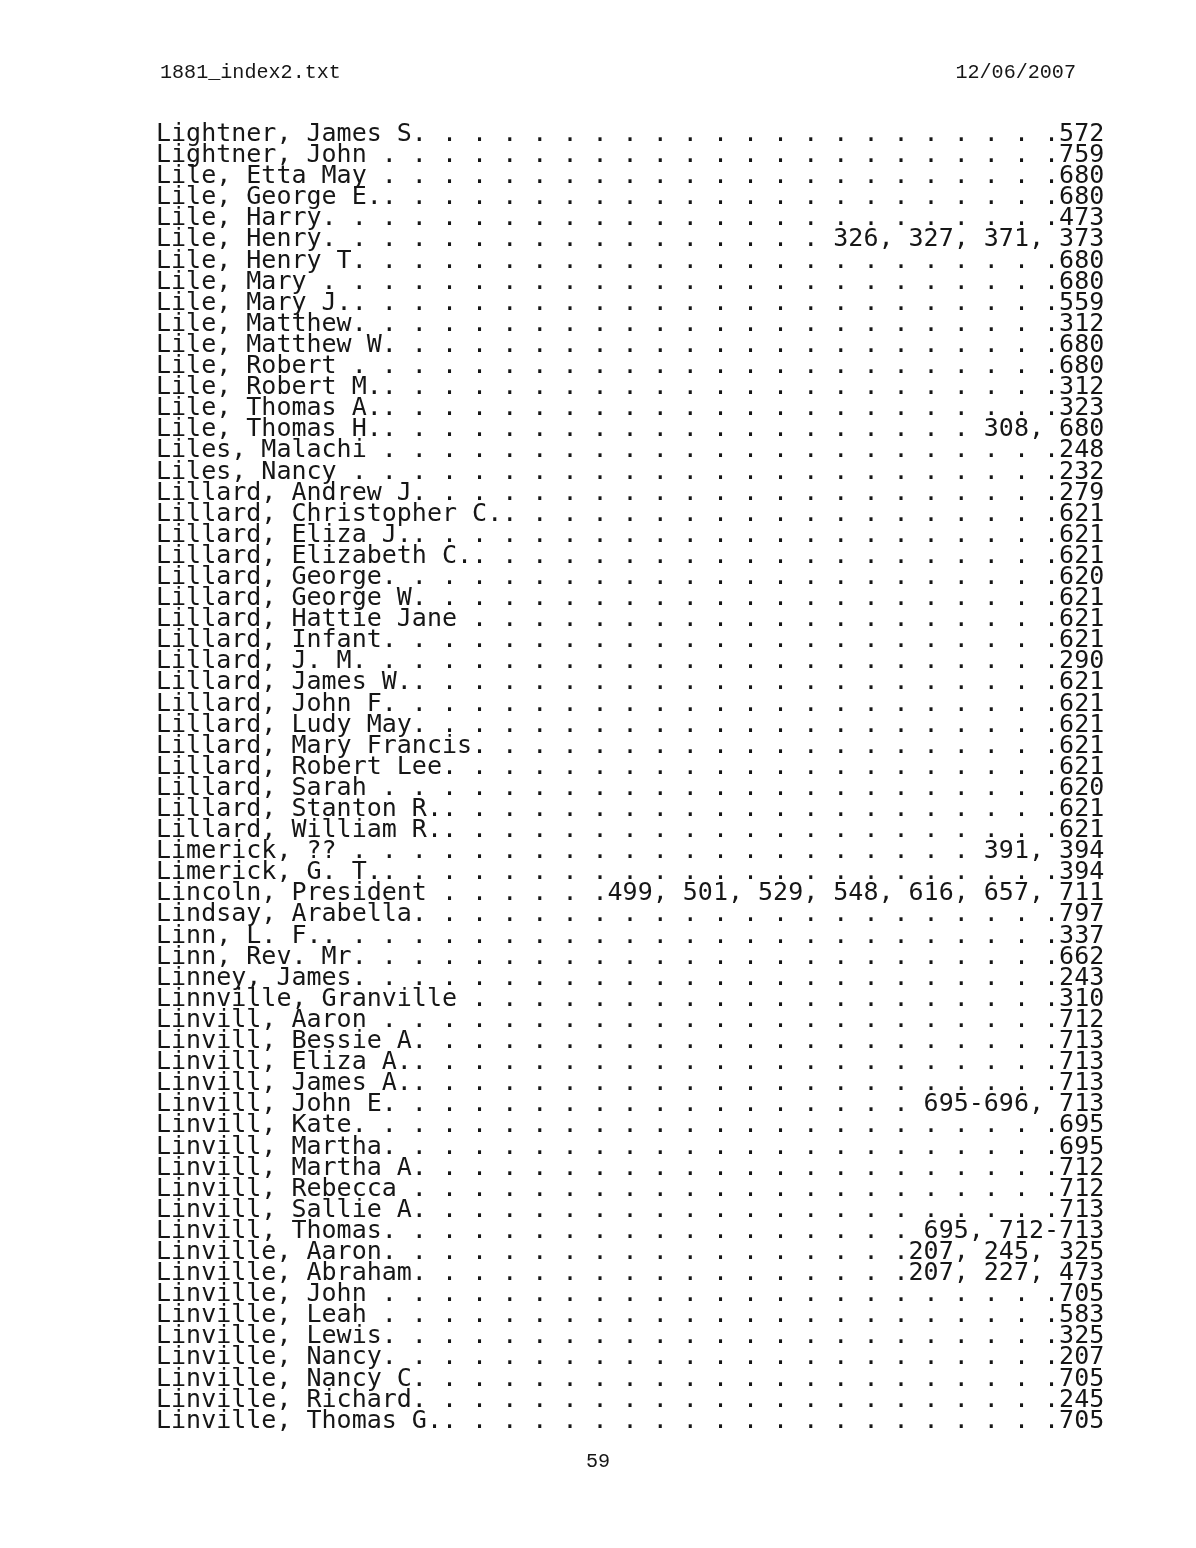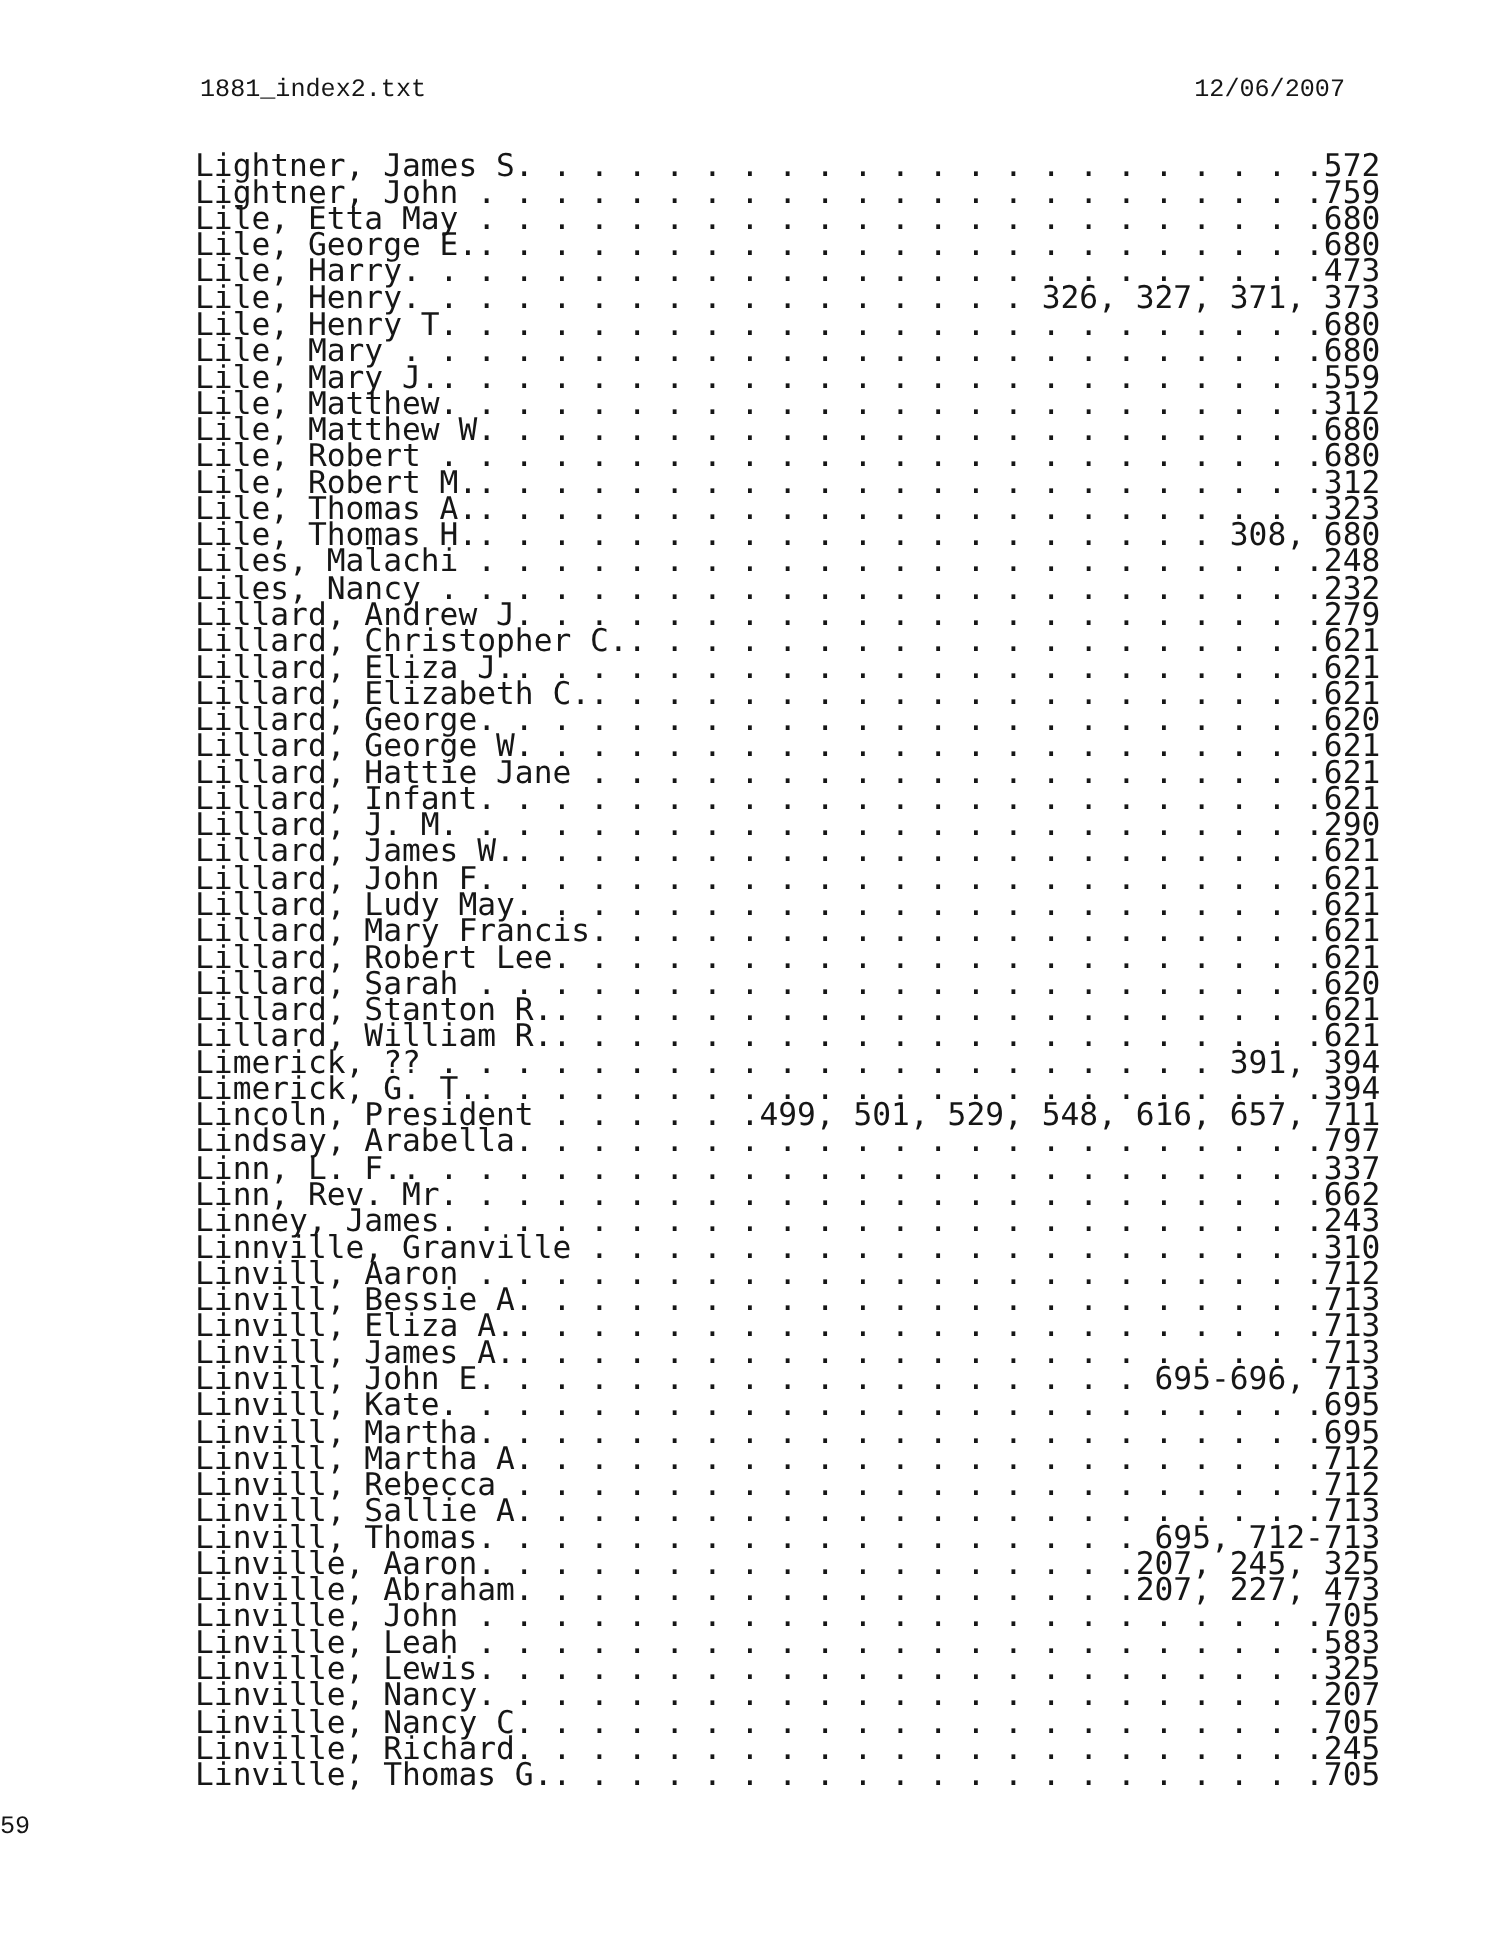--- a/index.html
+++ b/index.html
@@ -37,21 +37,21 @@
     white-space: pre;
   }
   .index-list .line {
     white-space: pre;
   }
   .doc-footer {
     position: absolute;
     left: 0;
     top: 1451px;
     width: 1196px;
-    text-align: left;
+    text-align: center;
     font-size: 20.1px;
     line-height: 21.1px;
   }
 </style>
 </head>
 <body>
 
 <div class="doc-header">
   <span>1881_index2.txt</span>
   <span>12/06/2007</span>

